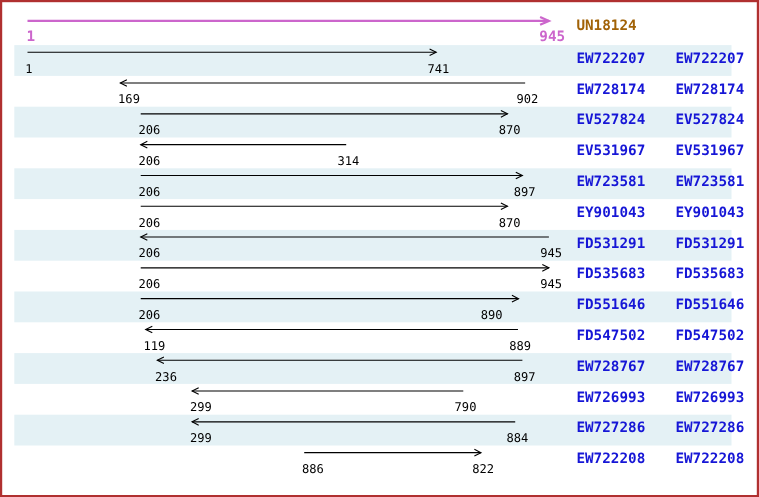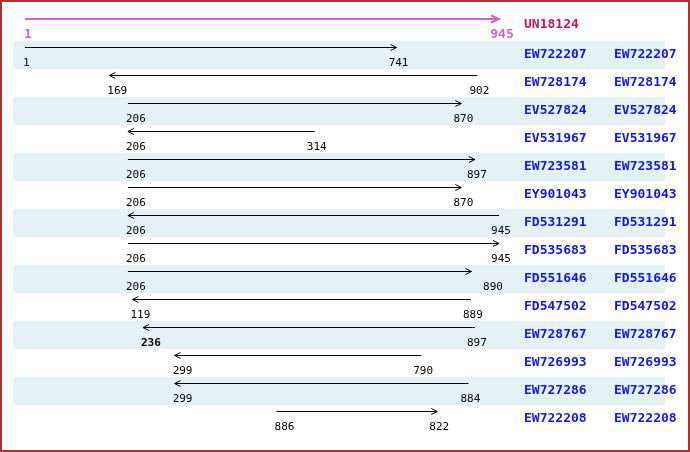--- a/index.html
+++ b/index.html
@@ -22,21 +22,21 @@
 <body>
 
 <div class="frame">
   <div class="canvas" id="canvas">
       <svg class="arrow" width="686" height="28" style="top: 11px;">
         <line x1="23" x2="497" y1="6" y2="6" stroke="#cc66cc" stroke-width="2"></line>
         <path d="M 489 2.5 L 497 6 L 489 9.5" fill="none" stroke="#cc66cc" stroke-width="2"></path>
       </svg>
       <span class="refnum" style="left: 22px; top: 25px; color: rgb(204, 102, 204);">1</span>
       <span class="refnum end" style="left: 475px; top: 25px; color: rgb(204, 102, 204);">945</span>
-      <span class="reflabel" style="left: 522px; top: 15px; color: #be185d;">UN18124</span>
+      <span class="reflabel" style="left: 522px; top: 15px; color: #a16207;">UN18124</span>
       <div class="band" style="left: 11px; top: 39px; width: 652px; background: rgb(228, 241, 245);"></div>
       <svg class="arrow" width="686" height="28" style="top: 39px;">
         <line x1="23" x2="394.56779661016947" y1="6.5" y2="6.5" stroke="#000000" stroke-width="1"></line>
         <path d="M 388.56779661016947 3.5 L 394.56779661016947 6.5 L 388.56779661016947 9.5" fill="none" stroke="#000000" stroke-width="1"></path>
       </svg>
       <span class="num" style="left: 21px; top: 55px;">1</span>
       <span class="num end" style="left: 371.568px; top: 55px;">741</span>
       <span class="acc" style="left: 522px; top: 45px; color: rgb(22, 22, 214);">EW722207</span>
       <span class="acc" style="left: 612px; top: 45px; color: rgb(22, 22, 214);">EW722207</span>
       <svg class="arrow" width="686" height="28" style="top: 67px;">
@@ -97,37 +97,37 @@
       <span class="num" style="left: 123.934px; top: 251px;">206</span>
       <span class="num end" style="left: 474px; top: 251px;">945</span>
       <span class="acc" style="left: 522px; top: 241px; color: rgb(22, 22, 214);">FD535683</span>
       <span class="acc" style="left: 612px; top: 241px; color: rgb(22, 22, 214);">FD535683</span>
       <div class="band" style="left: 11px; top: 263px; width: 652px; background: rgb(228, 241, 245);"></div>
       <svg class="arrow" width="686" height="28" style="top: 263px;">
         <line x1="125.93432203389831" x2="469.38347457627117" y1="6.5" y2="6.5" stroke="#000000" stroke-width="1"></line>
         <path d="M 463.38347457627117 3.5 L 469.38347457627117 6.5 L 463.38347457627117 9.5" fill="none" stroke="#000000" stroke-width="1"></path>
       </svg>
       <span class="num" style="left: 123.934px; top: 279px;">206</span>
-      <span class="num end" style="left: 466px; top: 279px;">890</span>
+      <span class="num end" style="left: 420px; top: 279px;">890</span>
       <span class="acc" style="left: 522px; top: 269px; color: rgb(22, 22, 214);">FD551646</span>
       <span class="acc" style="left: 612px; top: 269px; color: rgb(22, 22, 214);">FD551646</span>
       <svg class="arrow" width="686" height="28" style="top: 291px;">
         <line x1="130.45338983050846" x2="468.8813559322034" y1="6.5" y2="6.5" stroke="#000000" stroke-width="1"></line>
         <path d="M 136.45338983050846 3.5 L 130.45338983050846 6.5 L 136.45338983050846 9.5" fill="none" stroke="#000000" stroke-width="1"></path>
       </svg>
       <span class="num" style="left: 128.453px; top: 307px;">119</span>
       <span class="num end" style="left: 445.881px; top: 307px;">889</span>
       <span class="acc" style="left: 522px; top: 297px; color: rgb(22, 22, 214);">FD547502</span>
       <span class="acc" style="left: 612px; top: 297px; color: rgb(22, 22, 214);">FD547502</span>
       <div class="band" style="left: 11px; top: 319px; width: 652px; background: rgb(228, 241, 245);"></div>
       <svg class="arrow" width="686" height="28" style="top: 319px;">
         <line x1="140.9978813559322" x2="472.89830508474574" y1="6.5" y2="6.5" stroke="#000000" stroke-width="1"></line>
         <path d="M 146.9978813559322 3.5 L 140.9978813559322 6.5 L 146.9978813559322 9.5" fill="none" stroke="#000000" stroke-width="1"></path>
       </svg>
-      <span class="num" style="left: 138.998px; top: 335px; font-weight: bold;">236</span>
+      <span class="num" style="left: 138.998px; top: 335px;">236</span>
       <span class="num end" style="left: 449.898px; top: 335px;">897</span>
       <span class="acc" style="left: 522px; top: 325px; color: rgb(22, 22, 214);">EW728767</span>
       <span class="acc" style="left: 612px; top: 325px; color: rgb(22, 22, 214);">EW728767</span>
       <svg class="arrow" width="686" height="28" style="top: 347px;">
         <line x1="172.63135593220338" x2="419.17161016949154" y1="6.5" y2="6.5" stroke="#000000" stroke-width="1"></line>
         <path d="M 178.63135593220338 3.5 L 172.63135593220338 6.5 L 178.63135593220338 9.5" fill="none" stroke="#000000" stroke-width="1"></path>
       </svg>
       <span class="num" style="left: 170.631px; top: 363px;">299</span>
       <span class="num end" style="left: 396.172px; top: 363px;">790</span>
       <span class="acc" style="left: 522px; top: 353px; color: rgb(22, 22, 214);">EW726993</span>

